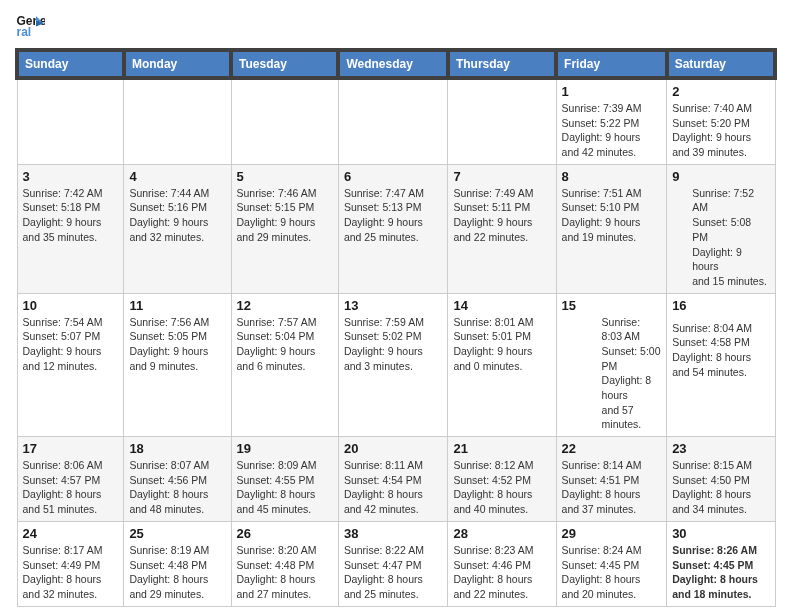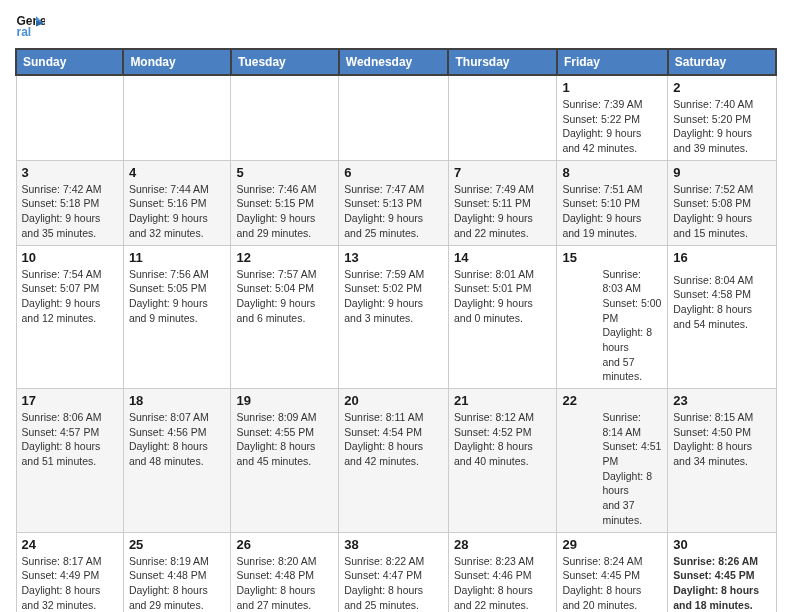--- a/index.html
+++ b/index.html
@@ -46,21 +46,21 @@
       border-collapse: collapse;
       font-size: 11px;
     }
     .calendar th {
       background: #4a7fc1;
       color: #fff;
       text-align: left;
       padding: 5px 6px;
       font-size: 12px;
       font-weight: bold;
-      border: 2px solid #404040;
+      border: 4px solid #404040;
     }
     .calendar td {
       border: 1px solid #ccc;
       vertical-align: top;
       padding: 4px 5px;
       width: 113px;
       height: 80px;
       background: #fff;
     }
     .calendar tr:nth-child(even) td {
@@ -179,21 +179,21 @@
           </td>
           <td>
             <span class="day-number">8</span>
             <div class="day-info" style="white-space: pre-line;">Sunrise: 7:51 AM
 Sunset: 5:10 PM
 Daylight: 9 hours
 and 19 minutes.</div>
           </td>
           <td>
             <span class="day-number">9</span>
-            <div class="day-info" style="white-space: pre-line;">Sunrise: 7:52 AM
+            <div class="day-info" style="white-space: pre-line; margin-left: 20px;">Sunrise: 7:52 AM
 Sunset: 5:08 PM
 Daylight: 9 hours
 and 15 minutes.</div>
           </td>
         </tr>
         <tr>
           <td>
             <span class="day-number">10</span>
             <div class="day-info" style="white-space: pre-line;">Sunrise: 7:54 AM
 Sunset: 5:07 PM
@@ -274,21 +274,21 @@
           </td>
           <td>
             <span class="day-number">21</span>
             <div class="day-info" style="white-space: pre-line;">Sunrise: 8:12 AM
 Sunset: 4:52 PM
 Daylight: 8 hours
 and 40 minutes.</div>
           </td>
           <td>
             <span class="day-number">22</span>
-            <div class="day-info" style="white-space: pre-line; margin-left: 40px;">Sunrise: 8:14 AM
+            <div class="day-info" style="white-space: pre-line;">Sunrise: 8:14 AM
 Sunset: 4:51 PM
 Daylight: 8 hours
 and 37 minutes.</div>
           </td>
           <td>
             <span class="day-number">23</span>
             <div class="day-info" style="white-space: pre-line;">Sunrise: 8:15 AM
 Sunset: 4:50 PM
 Daylight: 8 hours
 and 34 minutes.</div>

